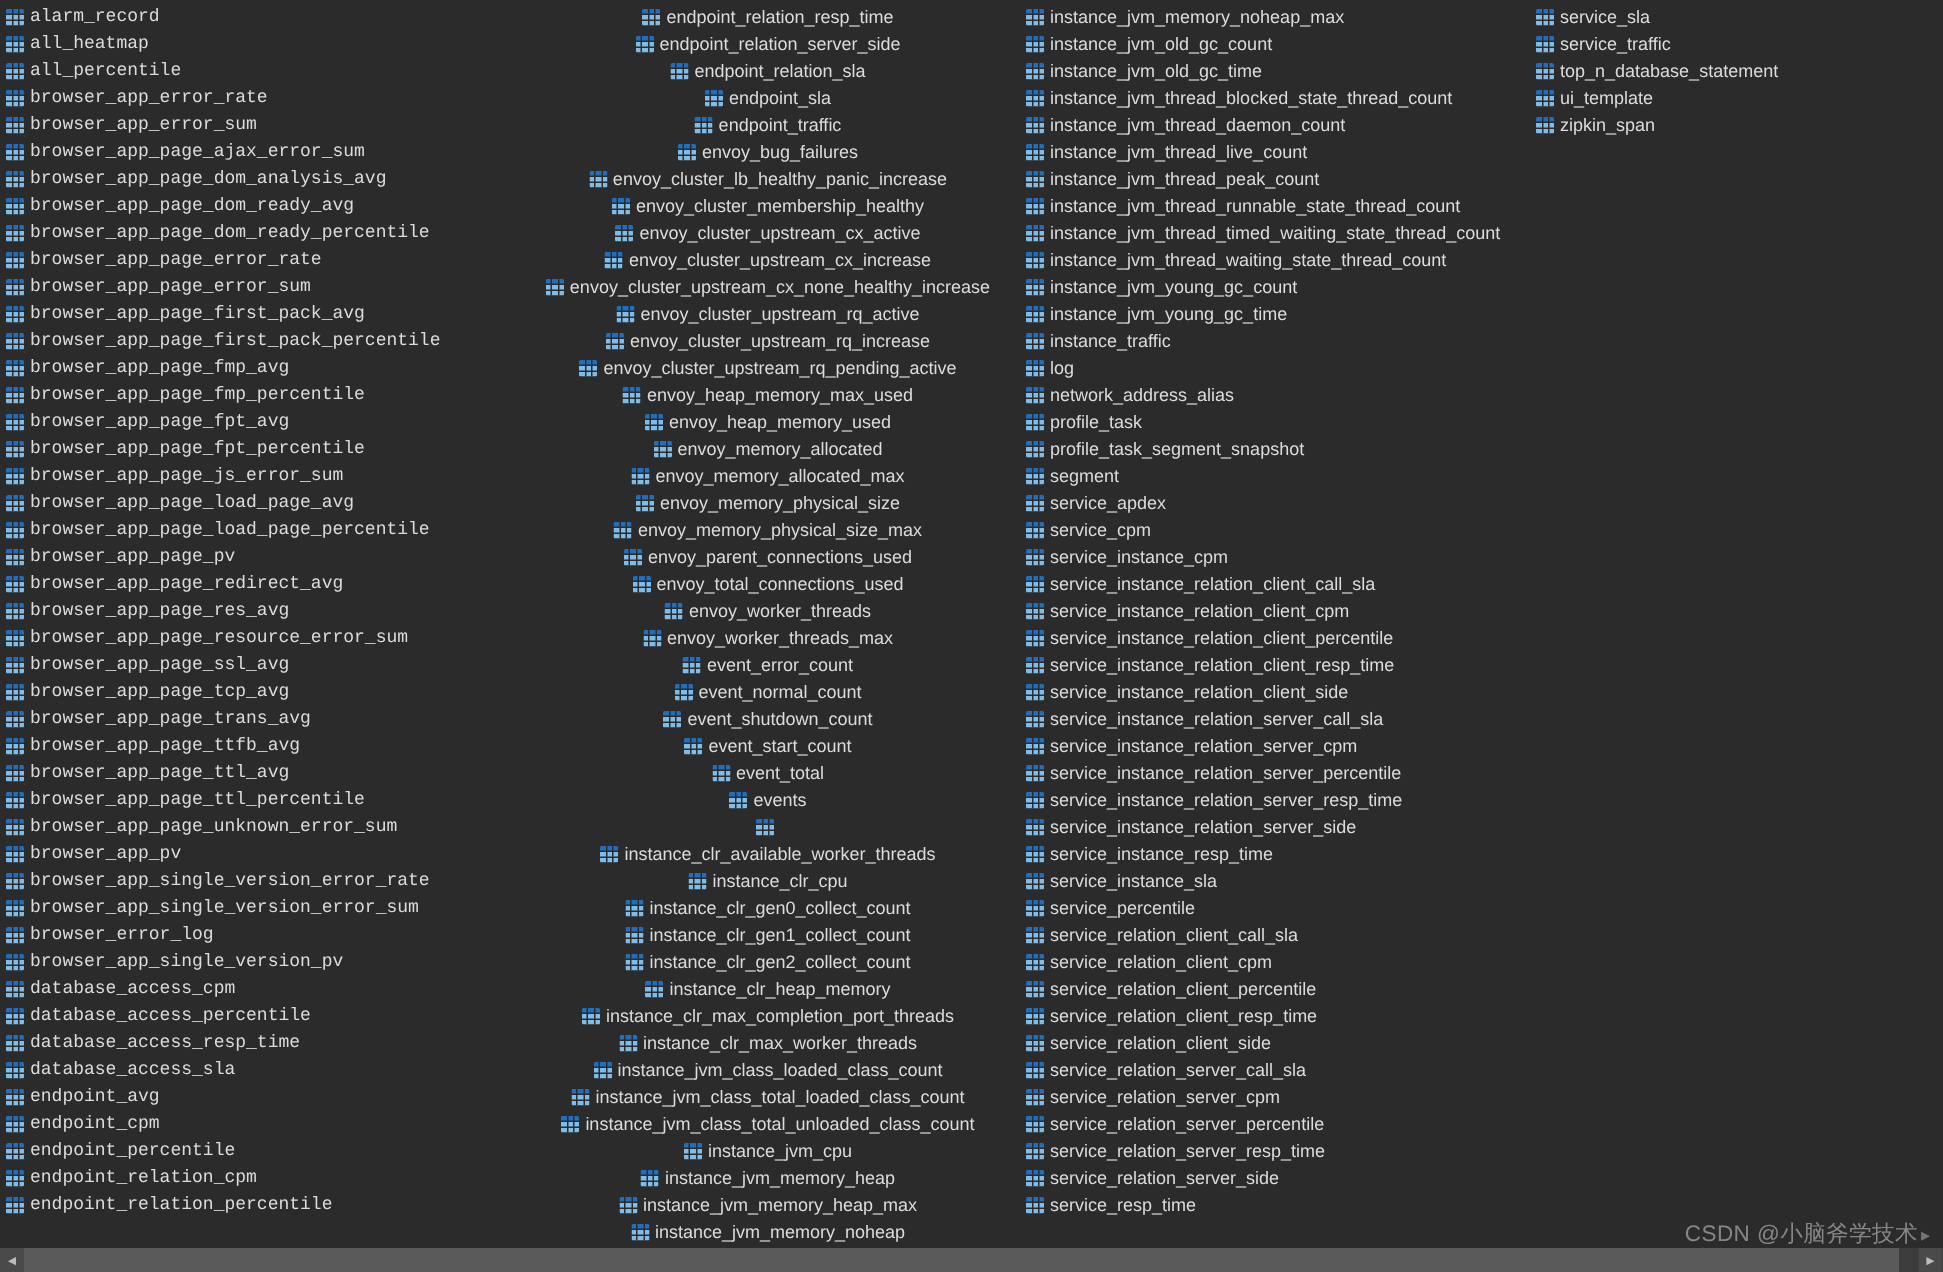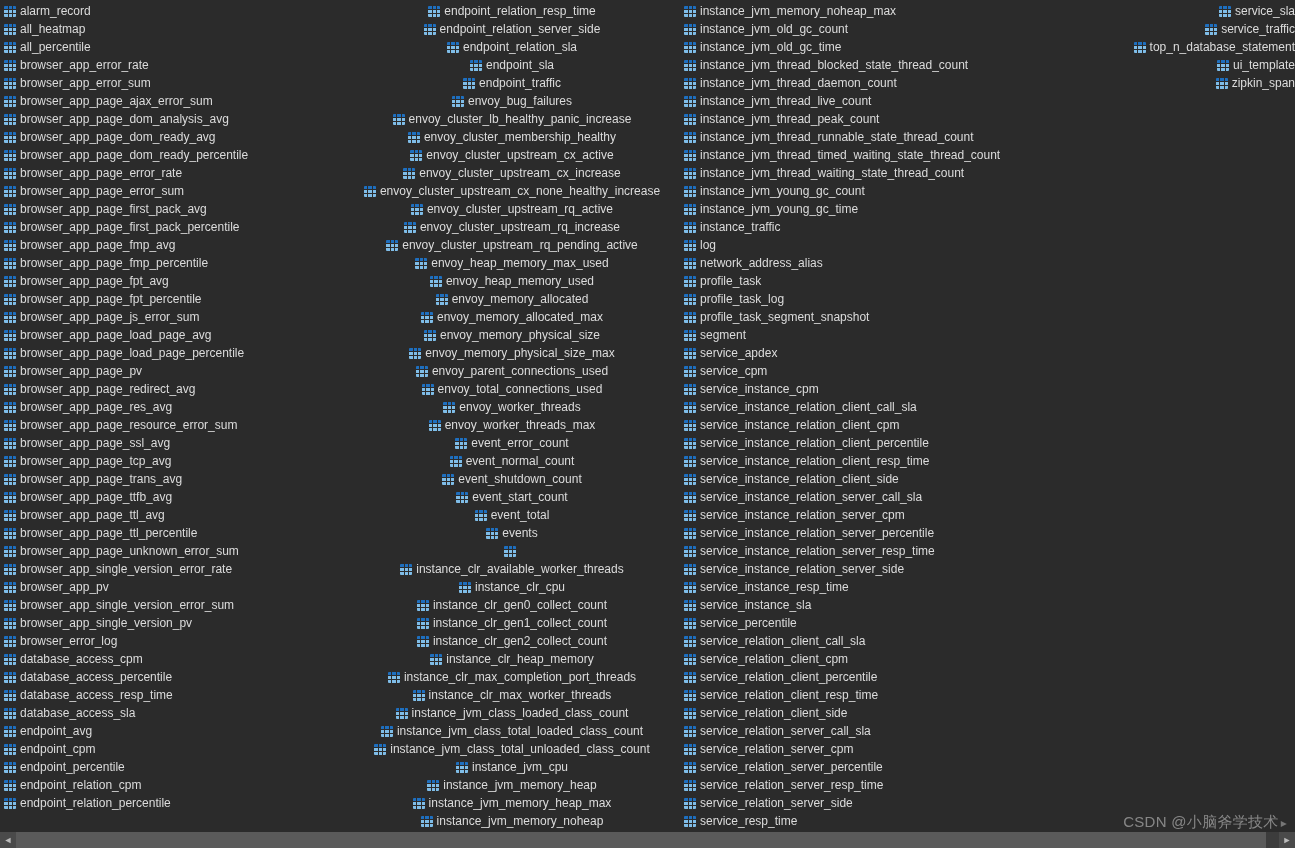--- a/index.html
+++ b/index.html
@@ -19,24 +19,24 @@
     overflow: hidden;
     display: flex;
     flex-direction: row;
     padding-top: 2px;
   }
   .col {
     display: flex;
     flex-direction: column;
     padding-left: 4px;
   }
-  .col-0 { width: 340px; }
+  .col-0 { width: 340px; font-family: Liberation Mono, monospace; }
   .col-1 { width: 340px; align-items: center; }
   .col-2 { width: 340px; }
-  .col-3 { width: 275px; align-items: flex-end; }
+  .col-3 { width: 275px; }
   .item {
     display: flex;
     align-items: center;
     height: 18px;
     line-height: 18px;
     white-space: nowrap;
     cursor: default;
   }
   .table-icon {
     display: inline-block;
@@ -231,37 +231,37 @@
       <div class="item">
         <span class="table-icon"></span>
         <span>browser_app_page_ttl_percentile</span>
       </div>
       <div class="item">
         <span class="table-icon"></span>
         <span>browser_app_page_unknown_error_sum</span>
       </div>
       <div class="item">
         <span class="table-icon"></span>
+        <span>browser_app_pv</span>
+      </div>
+      <div class="item">
+        <span class="table-icon"></span>
         <span>browser_app_single_version_error_rate</span>
       </div>
       <div class="item">
         <span class="table-icon"></span>
-        <span>browser_app_pv</span>
-      </div>
-      <div class="item">
-        <span class="table-icon"></span>
         <span>browser_app_single_version_error_sum</span>
       </div>
       <div class="item">
         <span class="table-icon"></span>
+        <span>browser_error_log</span>
+      </div>
+      <div class="item">
+        <span class="table-icon"></span>
         <span>browser_app_single_version_pv</span>
-      </div>
-      <div class="item">
-        <span class="table-icon"></span>
-        <span>browser_error_log</span>
       </div>
       <div class="item">
         <span class="table-icon"></span>
         <span>database_access_cpm</span>
       </div>
       <div class="item">
         <span class="table-icon"></span>
         <span>database_access_percentile</span>
       </div>
       <div class="item">
@@ -535,24 +535,20 @@
         <span class="table-icon"></span>
         <span>log</span>
       </div>
       <div class="item">
         <span class="table-icon"></span>
         <span>network_address_alias</span>
       </div>
       <div class="item">
         <span class="table-icon"></span>
         <span>profile_task</span>
-      </div>
-      <div class="item">
-        <span class="table-icon"></span>
-        <span>profile_task_log</span>
       </div>
       <div class="item">
         <span class="table-icon"></span>
         <span>profile_task_segment_snapshot</span>
       </div>
       <div class="item">
         <span class="table-icon"></span>
         <span>segment</span>
       </div>
       <div class="item">

